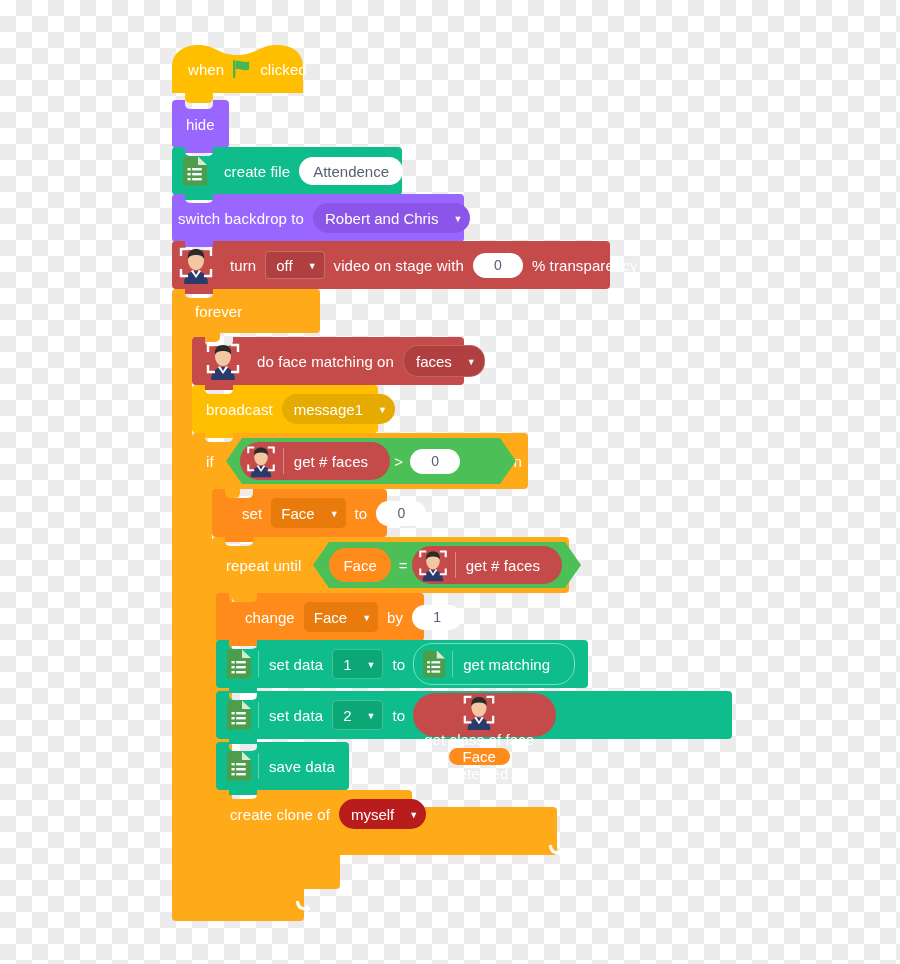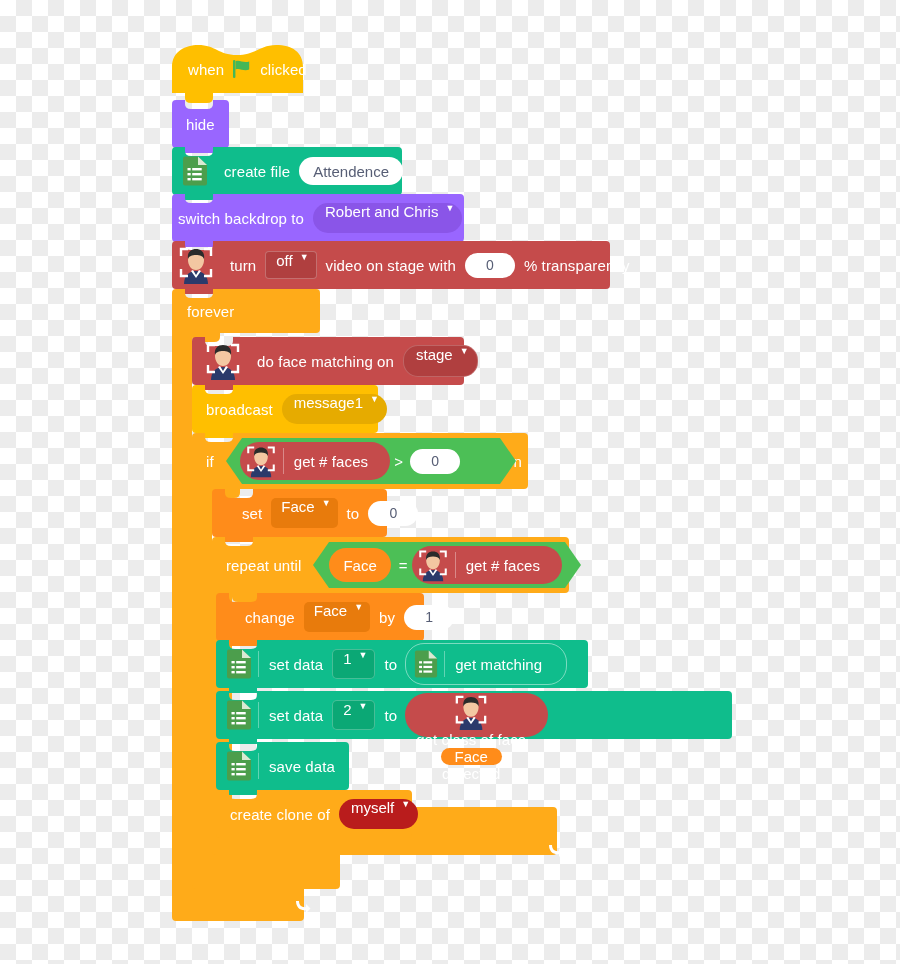--- a/index.html
+++ b/index.html
@@ -23,22 +23,22 @@
   .lbl.tight{padding:0 4px;}
   .c-events-d{background:#e6ab00;}
   .c-looks-d{background:#8a55e8;}
   .c-ctrl-d{background:#b91c1c;}
   .c-var-d{background:#e87b0c;}
   .c-data-d{background:#0ba875;}
   .c-face{background:#c54b4b;}
   .c-face-d{background:#b03f3f;}
 
   
-  .drop{display:inline-flex;align-items:flex-start;height:26px;border-radius:13px;
-        padding:0 8px 0 12px;font-size:15px;color:#fff;margin:0 3px;}
+  .drop{display:inline-flex;align-items:center;height:26px;border-radius:13px;
+        padding:0 8px 0 12px;font-size:15px;color:#fff;margin:0 3px;gap:8px;}
   .drop .caret{margin-left:7px;font-size:9px;line-height:1;transform:translateY(1px);}
   .drop.square{border-radius:4px;padding:0 7px 0 10px;height:26px;}
   .oval-num{display:inline-flex;align-items:center;justify-content:center;
             min-width:34px;height:25px;border-radius:13px;background:#fff;
             color:#575e75;font-size:14px;padding:0 8px;margin:0 3px;}
   .oval-txt{display:inline-flex;align-items:center;justify-content:center;
             height:28px;border-radius:14px;background:#fff;color:#575e75;
             font-size:15px;padding:0 14px;margin:0 3px;}
   .oval-var{display:inline-flex;align-items:center;justify-content:center;
             height:28px;border-radius:14px;background:#ff8c1a;color:#fff;
@@ -151,21 +151,21 @@
       <span class="lbl">% transparency</span>
     </div>
   </div>
 
   <svg style="position:absolute;left:172px;top:289px;" width="320" height="632" viewBox="0 0 320 632">
     <path d="M0 4 Q0 0 4 0 L13 0 L13 4 Q13 9 19 9 L35 9 Q41 9 41 4 L41 0 L144 0 Q148 0 148 4 L148 40 Q148 44 144 44 L20 44 L20 48 Q20 53 26 53 L42 53 Q48 53 48 48 L48 44 L20 44 L20 584 L48 584 L48 588 Q48 593 54 593 L70 593 Q76 593 76 588 L76 584 L128 584 Q132 584 132 588 L132 628 Q132 632 128 632 L4 632 Q0 632 0 628 Z" fill="#ffab19"></path>
     <rect x="0" y="40" width="20" height="548" fill="#ffab19"></rect>
     <rect x="20" y="44" width="128" height="0" fill="#ffab19"></rect>
   </svg>
 
-  <div class="blk" style="left:164px;top:289px;width:148px;height:44px;background:transparent;padding-left:17px;">
+  <div class="blk" style="left:172px;top:289px;width:148px;height:44px;background:transparent;padding-left:17px;">
     <span class="lbl">forever</span>
   </div>
 
   <svg class="arrow-loop" style="left:293px;top:897px;" width="18" height="18" viewBox="0 0 18 18">
     <path d="M3 4 C3 11 8 14 13 13 L13 16 L17.5 11.5 L13 7 L13 10 C9.5 10.8 6 8.8 6 4 Z" fill="#ffffff"></path>
   </svg>
 
   <div style="position:absolute;left:192px;top:337px;width:272px;height:48px;">
     <svg class="ico" width="272" height="53" viewBox="0 0 272 53">
       <path d="M0 4 Q0 0 4 0 L13 0 L13 4 Q13 9 19 9 L35 9 Q41 9 41 4 L41 0 L268 0 Q272 0 272 4 L272 44 Q272 48 268 48 L41 48 L41 52 Q41 57 35 57 L19 57 Q13 57 13 52 L13 48 L4 48 Q0 48 0 44 Z" fill="#c54b4b"></path>
@@ -179,21 +179,21 @@
         <g stroke="#ffffff" stroke-width="2.4" fill="none">
           <path d="M3 11 L3 4 L10 4"></path>
             <path d="M26 4 L33 4 L33 11"></path>
           <path d="M33 24 L33 31 L26 31"></path>
             <path d="M10 31 L3 31 L3 24"></path>
         </g>
       </svg>
       <span class="sep"></span>
       <span class="lbl">do face matching on</span>
       <span class="drop c-face-d" style="height:30px;border-radius:15px;border:1px solid rgba(255,255,255,.2);">
-        <span>stage</span>
+        <span>faces</span>
         <span class="caret">▼</span>
       </span>
     </div>
   </div>
 
   <div style="position:absolute;left:192px;top:385px;width:186px;height:48px;">
     <svg class="ico" width="186" height="53" viewBox="0 0 186 53">
       <path d="M0 4 Q0 0 4 0 L13 0 L13 4 Q13 9 19 9 L35 9 Q41 9 41 4 L41 0 L182 0 Q186 0 186 4 L186 44 Q186 48 182 48 L41 48 L41 52 Q41 57 35 57 L19 57 Q13 57 13 52 L13 48 L4 48 Q0 48 0 44 Z" fill="#ffbf00"></path>
     </svg>
     <div class="blk" style="left:0;top:0;width:186px;height:48px;background:transparent;padding-left:8px;">

